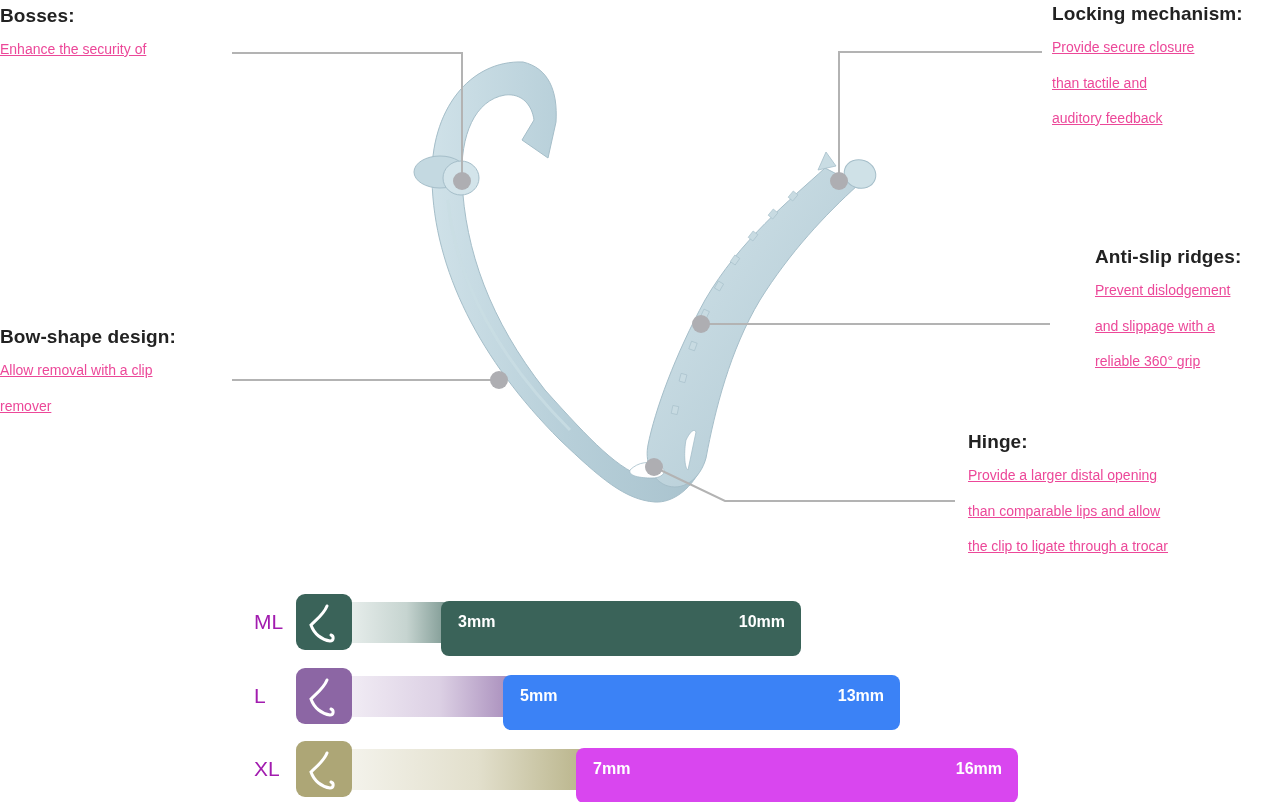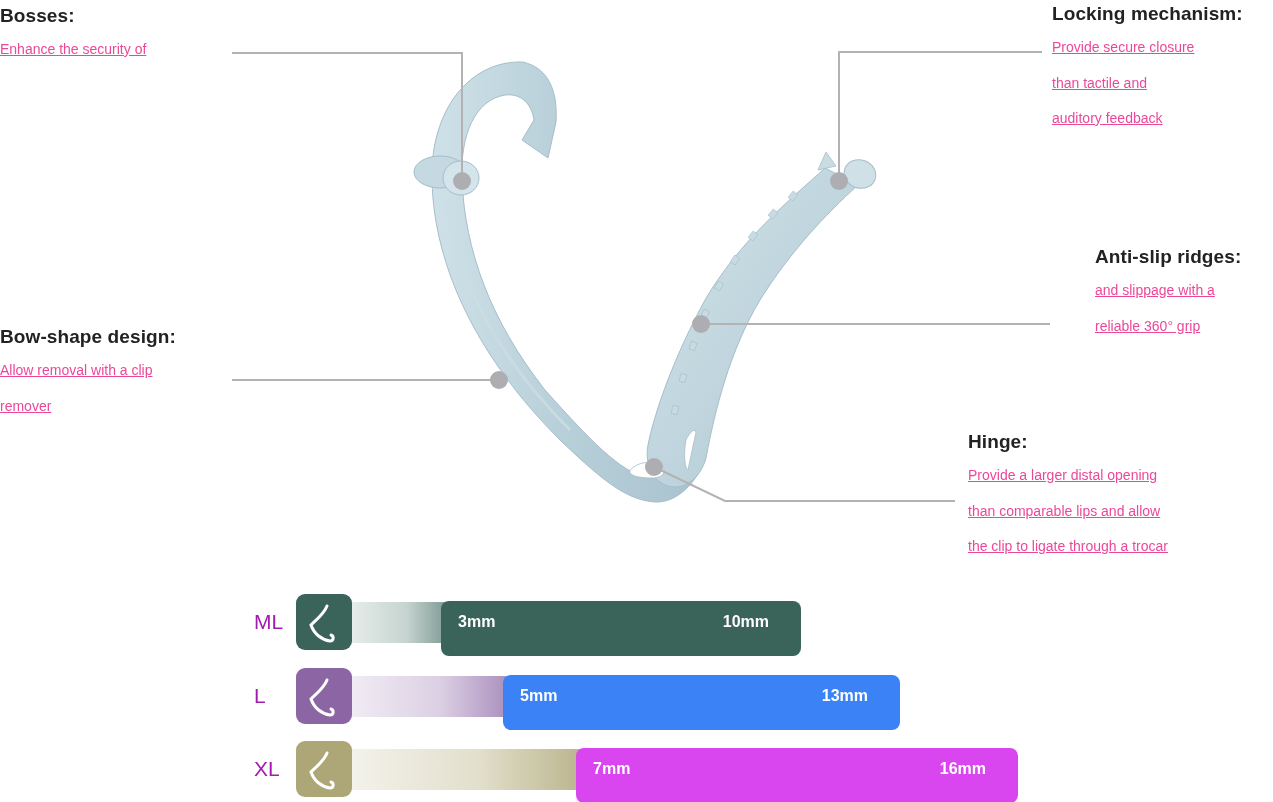--- a/index.html
+++ b/index.html
@@ -10,21 +10,21 @@
   .callout .desc { font-size: 14px; color: #ec4899; line-height: 35.5px; margin-top: 7px; text-decoration: underline; }
   #diagram-svg { position: absolute; left: 0; top: 0; }
   .size-row { position: absolute; left: 0; height: 56px; }
   .size-label { position: absolute; left: 254px; font-size: 21px; color: #a21caf; line-height: 56px; top: 0; }
   .size-icon { position: absolute; left: 296px; top: 0; width: 56px; height: 56px; border-radius: 9px; }
   .size-icon svg { position: absolute; left: 0; top: 0; }
   .size-fade { position: absolute; left: 346px; top: 8px; height: 41px; }
   .size-bar { position: absolute; top: 7px; height: 55px; border-radius: 8px; color: #ffffff;
               font-weight: 700; font-size: 16px; line-height: 42px; }
   .size-bar .min { position: absolute; left: 17px; }
-  .size-bar .max { position: absolute; right: 32px; }
+  .size-bar .max { position: absolute; right: 16px; }
 </style>
 </head>
 <body>
 
 <svg id="diagram-svg" width="1273" height="802" viewBox="0 0 1273 802">
   <defs>
     <linearGradient id="clipGrad" x1="0" y1="0" x2="1" y2="0">
       <stop offset="0" stop-color="#cfe1e8"></stop>
       <stop offset="0.5" stop-color="#b7cfd9"></stop>
       <stop offset="1" stop-color="#a9c3ce"></stop>
@@ -108,20 +108,21 @@
   <div class="title">Bow-shape design:</div>
   <div class="desc" style="margin-top:4px;">
     <div>Allow removal with a clip</div>
     <div>remover</div>
   </div>
 </div>
 
 <div class="callout" style="left:1052px; top:245px;margin-left:43px;">
   <div class="title">Anti-slip ridges:</div>
   <div class="desc" style="margin-top:4px;">
+    <div>Prevent dislodgement</div>
     <div>and slippage with a</div>
     <div>reliable 360° grip</div>
   </div>
 </div>
 
 <div class="callout" style="left:968px; top:430px;">
   <div class="title">Hinge:</div>
   <div class="desc" style="margin-top:4px;">
     <div>Provide a larger distal opening</div>
     <div>than comparable lips and allow</div>

